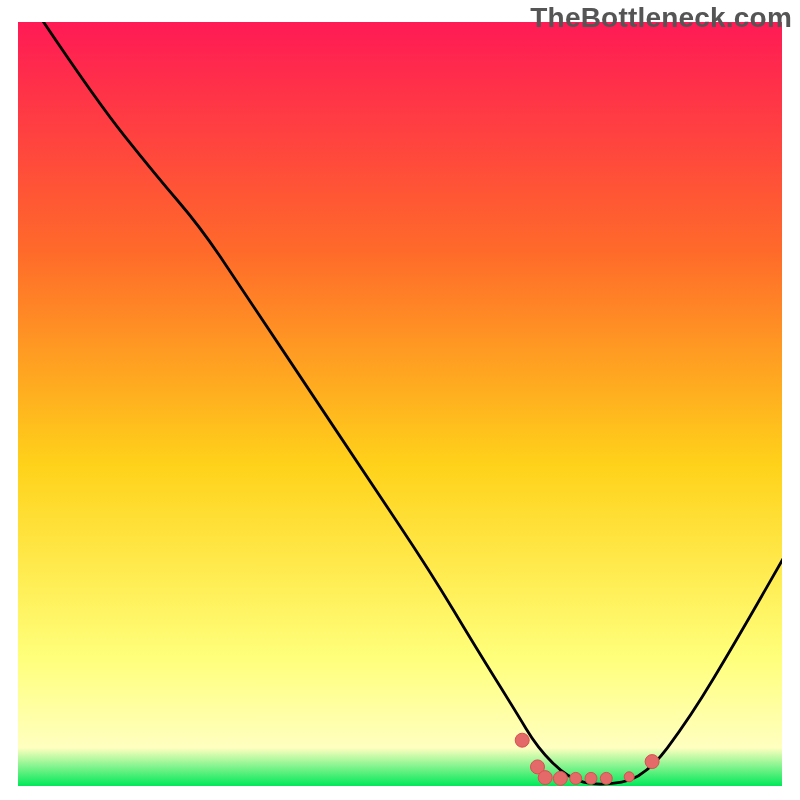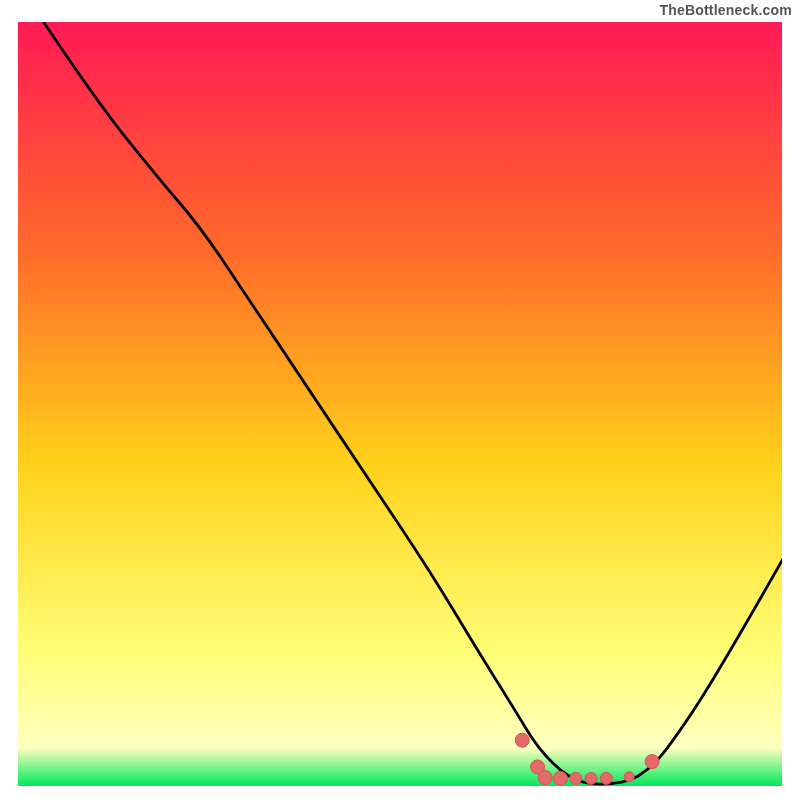--- a/index.html
+++ b/index.html
@@ -13,21 +13,21 @@
   .container {
     position: relative;
     width: 800px;
     height: 800px;
   }
   .watermark {
     position: absolute;
     top: 2px;
     right: 8px;
     color: #555555;
-    font-size: 14px;
+    font-size: 28px;
     font-weight: bold;
     letter-spacing: 0.2px;
     z-index: 10;
     margin-left: 12px;
   }
   .plot-area {
     position: absolute;
     left: 18px;
     top: 22px;
     width: 764px;

